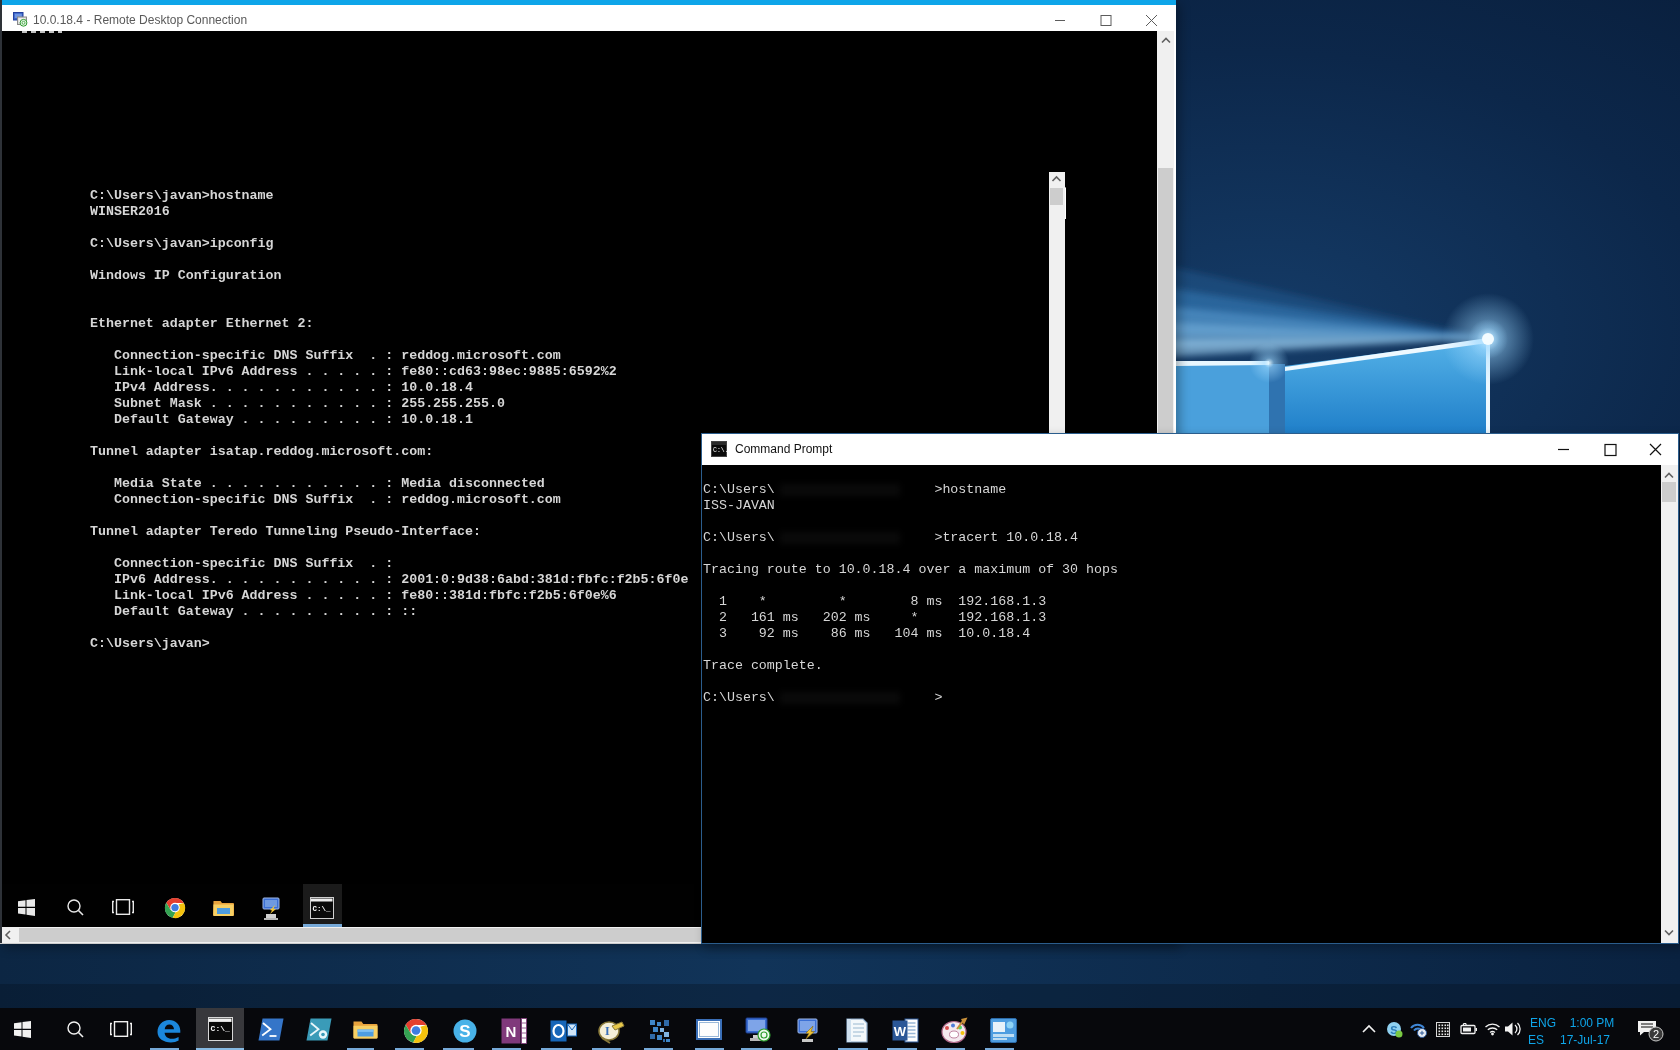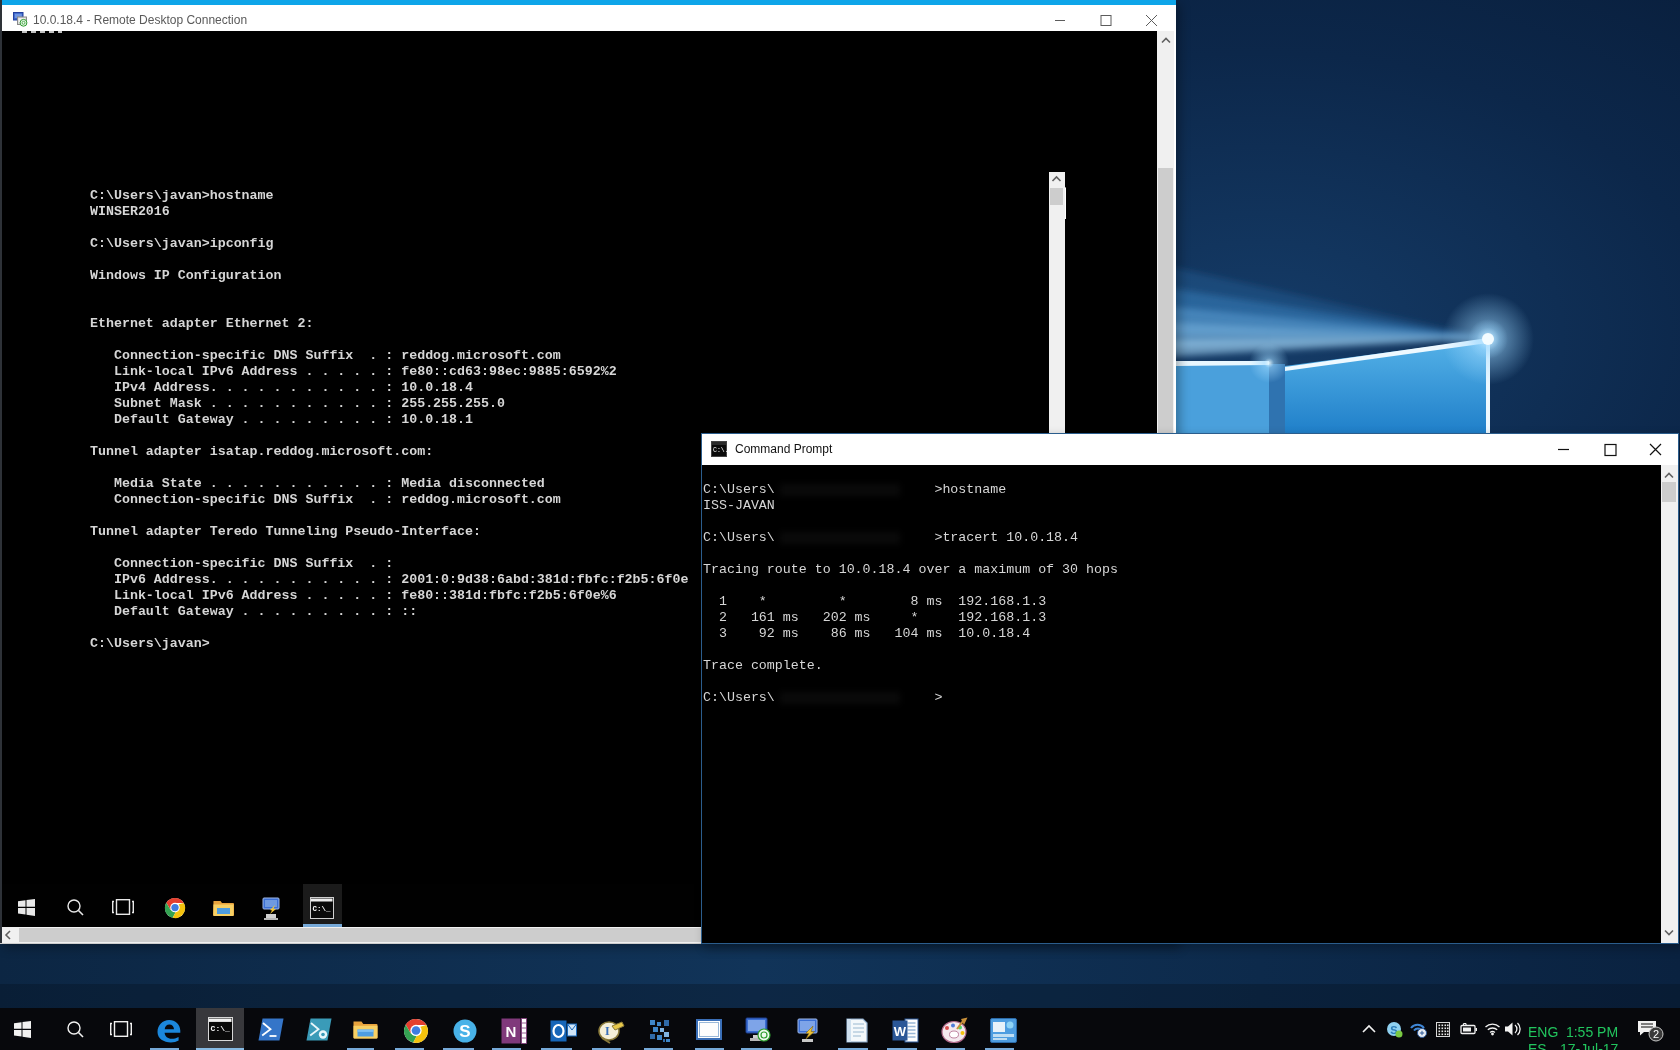--- a/index.html
+++ b/index.html
@@ -40,21 +40,21 @@
 
 .wtitle { font-size:12px; color:#444; }
 
 
 #taskbar { position:absolute; left:0; top:1008px; width:1680px; height:42px; background:#07080c; }
 .runline { position:absolute; top:40px; height:2px; background:#76a9d8; }
 
 
 #rtaskbar { position:absolute; left:0px; top:853px; width:1157px; height:43px; background:#010101; }
 
-.tray { color:#22c55e; font-size:14px;margin-top:8px; }
+.tray { color:#0ea5e9; font-size:12px; }
 </style>
 </head>
 <body>
 <div id="screen">
 
 <div id="wallpaper">
 <svg width="1680" height="1050" viewBox="0 0 1680 1050">
 <defs>
 <radialGradient id="skyglow" cx="0.75" cy="0.32" r="0.60">
   <stop offset="0" stop-color="#153c68"></stop>
@@ -316,21 +316,21 @@
   <svg class="abs" style="left:1484px;top:14px" width="17" height="14" viewBox="0 0 17 14">
     <path d="M1.5 5 a10 10 0 0 1 14 0 M3.8 7.8 a7 7 0 0 1 9.4 0 M6.1 10.4 a3.6 3.6 0 0 1 4.8 0" fill="none" stroke="#f2f2f2" stroke-width="1.3"></path>
     <circle cx="8.5" cy="12" r="1.4" fill="#f2f2f2"></circle>
   </svg>
   <svg class="abs" style="left:1504px;top:13px" width="18" height="16" viewBox="0 0 18 16">
     <path d="M1 5.5 H4 L8.5 1.5 V14.5 L4 10.5 H1 Z" fill="#f2f2f2"></path>
     <path d="M11 4 a5.2 5.2 0 0 1 0 8 M13.5 2 a8.2 8.2 0 0 1 0 12" fill="none" stroke="#f2f2f2" stroke-width="1.3"></path>
   </svg>
   <div class="abs tray" style="left:1528px;top:8px;width:30px;text-align:center;">ENG</div>
   <div class="abs tray" style="left:1528px;top:25px;width:30px;text-align:left;">ES</div>
-  <div class="abs tray" style="left:1564px;top:8px;width:56px;text-align:center;">1:55 PM</div>
+  <div class="abs tray" style="left:1564px;top:8px;width:56px;text-align:center;">1:00 PM</div>
   <div class="abs tray" style="left:1560px;top:25px;width:64px;text-align:left;">17-Jul-17</div>
   <svg class="abs" style="left:1636px;top:12px" width="30" height="22" viewBox="0 0 30 22">
     <path d="M2 1 H20 V12 H8 L4 15.5 V12 H2 Z" fill="#f2f2f2"></path>
     <path d="M5 4 h12 M5 7 h12" stroke="#0c0c0c" stroke-width="1.2"></path>
     <circle cx="20" cy="14" r="7" fill="#3a3a3a" stroke="#c8c8c8" stroke-width="1"></circle>
     <text x="20" y="18.2" text-anchor="middle" font-family="Liberation Sans, sans-serif" font-size="11" fill="#fff">2</text>
   </svg>
 </div>
 
 <div id="rdp">

